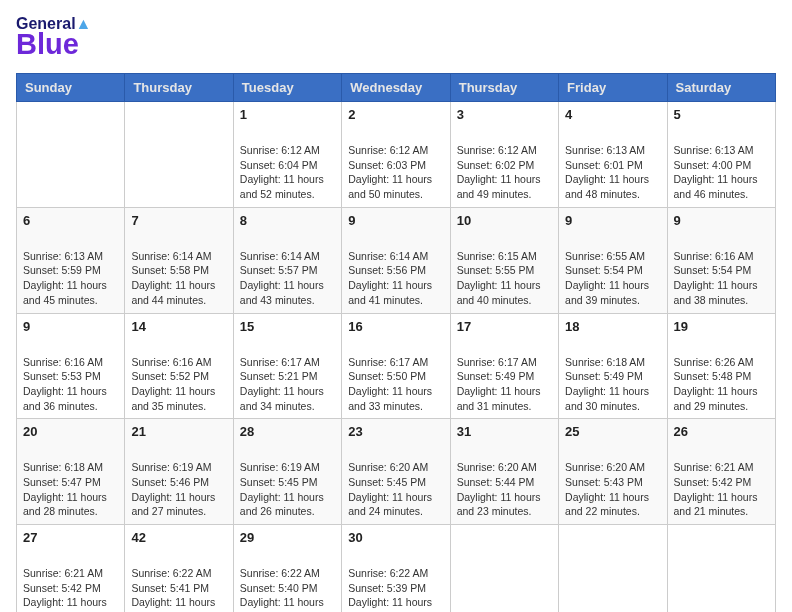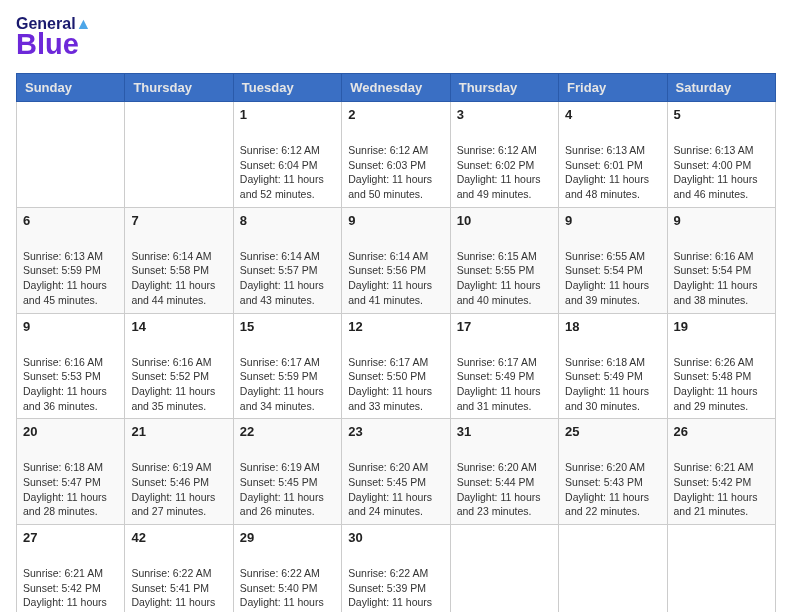--- a/index.html
+++ b/index.html
@@ -204,25 +204,25 @@
         </td>
         <td>
           <span class="day-number">14</span>
           <div class="day-info">Sunrise: 6:16 AM
 Sunset: 5:52 PM
 Daylight: 11 hours and 35 minutes.</div>
         </td>
         <td>
           <span class="day-number">15</span>
           <div class="day-info">Sunrise: 6:17 AM
-Sunset: 5:59 PM
+Sunset: 5:21 PM
 Daylight: 11 hours and 34 minutes.</div>
         </td>
         <td>
-          <span class="day-number">12</span>
+          <span class="day-number">16</span>
           <div class="day-info">Sunrise: 6:17 AM
 Sunset: 5:50 PM
 Daylight: 11 hours and 33 minutes.</div>
         </td>
         <td>
           <span class="day-number">17</span>
           <div class="day-info">Sunrise: 6:17 AM
 Sunset: 5:49 PM
 Daylight: 11 hours and 31 minutes.</div>
         </td>
@@ -246,21 +246,21 @@
 Sunset: 5:47 PM
 Daylight: 11 hours and 28 minutes.</div>
         </td>
         <td>
           <span class="day-number">21</span>
           <div class="day-info">Sunrise: 6:19 AM
 Sunset: 5:46 PM
 Daylight: 11 hours and 27 minutes.</div>
         </td>
         <td>
-          <span class="day-number">22</span>
+          <span class="day-number">28</span>
           <div class="day-info">Sunrise: 6:19 AM
 Sunset: 5:45 PM
 Daylight: 11 hours and 26 minutes.</div>
         </td>
         <td>
           <span class="day-number">23</span>
           <div class="day-info">Sunrise: 6:20 AM
 Sunset: 5:45 PM
 Daylight: 11 hours and 24 minutes.</div>
         </td>

